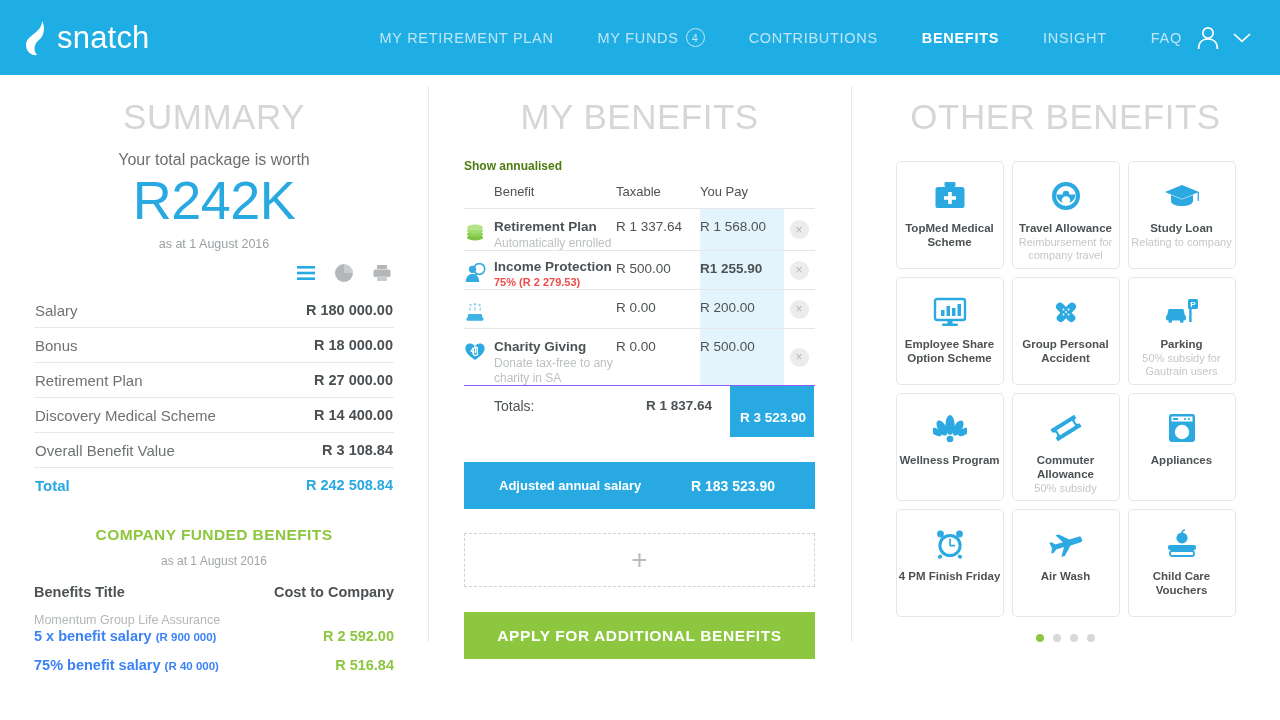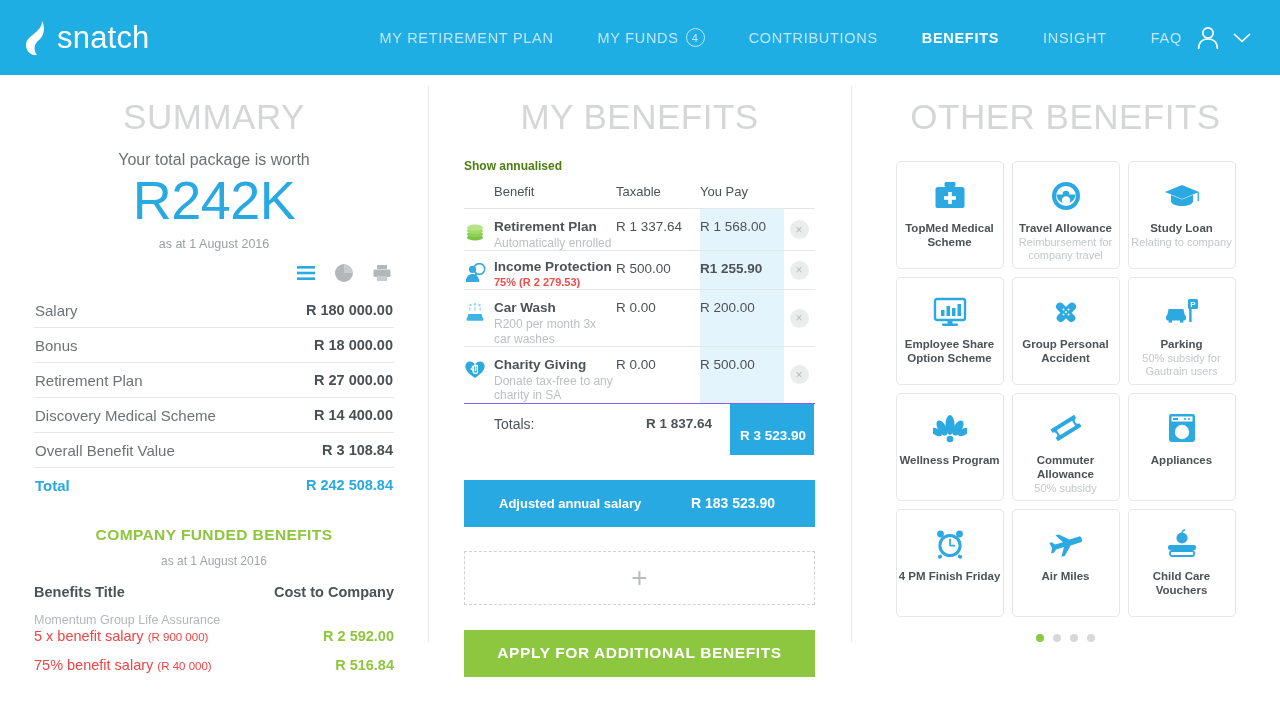--- a/index.html
+++ b/index.html
@@ -77,21 +77,21 @@
     font-size: 15.5px; letter-spacing: .4px; margin-top: 24px;
   }
   .cfb-date { text-align: center; color: #a0a5a8; font-size: 12px; margin-top: 10px; }
   .cfb-head {
     display: flex; justify-content: space-between;
     font-size: 14.5px; font-weight: bold; color: #4d5255; margin-top: 16px;
   }
   .cfb-item { margin-top: 13px; }
   .cfb-name { color: #b3b7ba; font-size: 12.5px; }
   .cfb-line { display: flex; justify-content: space-between; align-items: baseline; margin-top: 1px; }
-  .cfb-desc { color: #ef4444; font-size: 14.5px; font-weight: normal; }
+  .cfb-desc { color: #3b82f6; font-size: 14.5px; font-weight: bold; }
   .cfb-desc .paren { font-size: 11.5px; }
   .cfb-amt { color: #8dc63f; font-size: 14.5px; font-weight: bold; }
   
   .annualised { color: #4d7c0f; font-size: 12px; font-weight: bold; margin-top: 22px; }
   .btable { width: 100%; margin-top: 6px; position: relative; }
   .brow { display: flex; align-items: stretch; position: relative; }
   .bhead { font-size: 13px; color: #4d5255; padding: 5px 0 9px 0; }
   .c-ben   { width: 152px; padding-left: 0; display: flex; }
   .c-tax   { width: 84px; }
   .c-pay   { width: 84px; }
@@ -338,24 +338,20 @@
                 <circle cx="6.5" cy="3" r="1.2" fill="#8fd4f0"></circle>
                 <circle cx="11" cy="2.2" r="1.2" fill="#8fd4f0"></circle>
                 <circle cx="15.5" cy="3" r="1.2" fill="#8fd4f0"></circle>
                 <rect x="5.2" y="5.4" width="1.2" height="3.4" fill="#8fd4f0"></rect>
                 <rect x="10.4" y="5" width="1.2" height="3.8" fill="#8fd4f0"></rect>
                 <rect x="15.6" y="5.4" width="1.2" height="3.4" fill="#8fd4f0"></rect>
                 <path d="M3.4 16 L4.4 12 H17.6 L18.6 16 Z" fill="#3fb3e3"></path>
                 <rect x="2.6" y="15.4" width="16.8" height="3.4" rx="1.2" fill="#3fb3e3"></rect>
               </svg>
             </div>
-            <div style="padding-top:10px;">
-              <div class="bname">Car Wash</div>
-              <div class="bdesc">R200 per month 3x car washes</div>
-            </div>
           </div>
           <div class="c-tax cell bnum">R 0.00</div>
           <div class="c-pay cell bnum paycol">R 200.00</div>
           <div class="c-x">
               <span class="xbtn">×</span>
             </div>
         </div>
 
         <div class="brow">
           <div class="c-ben cell" style="padding:0;">
@@ -546,21 +542,21 @@
         <div class="card-label">4 PM Finish Friday</div>
         <div class="card-sub"></div>
       </div>
 
       <div class="card">
         <div class="card-ico">
           <svg width="36" height="28" viewBox="0 0 36 28">
             <path d="M34 9.5 C34.6 10.6 34 11.8 32.8 12.2 L22.6 15.5 L16.8 26 L13.4 26.8 L16 16.9 L8.2 19.4 L5.6 23 L3.2 23.6 L4 17.9 L1.4 13 L3.8 12.3 L7.2 14.6 L15 12.2 L7.4 5.2 L10.8 4.4 L21.3 9.6 L31.4 6.4 C32.6 6 33.5 8.4 34 9.5 Z" fill="#2ba9e0"></path>
           </svg>
         </div>
-        <div class="card-label">Air Miles</div>
+        <div class="card-label">Air Wash</div>
         <div class="card-sub"></div>
       </div>
 
       <div class="card">
         <div class="card-ico">
           <svg width="32" height="32" viewBox="0 0 32 32">
             <path d="M16 5.5 C16 3.5 17.3 2 19 2" fill="none" stroke="#2ba9e0" stroke-width="1.6"></path>
             <ellipse cx="16" cy="10" rx="5.6" ry="5.4" fill="#2ba9e0"></ellipse>
             <rect x="2" y="17" width="28" height="5" rx="2" fill="#2ba9e0"></rect>
             <rect x="4" y="23" width="24" height="5" rx="2" fill="none" stroke="#2ba9e0" stroke-width="1.8"></rect>

